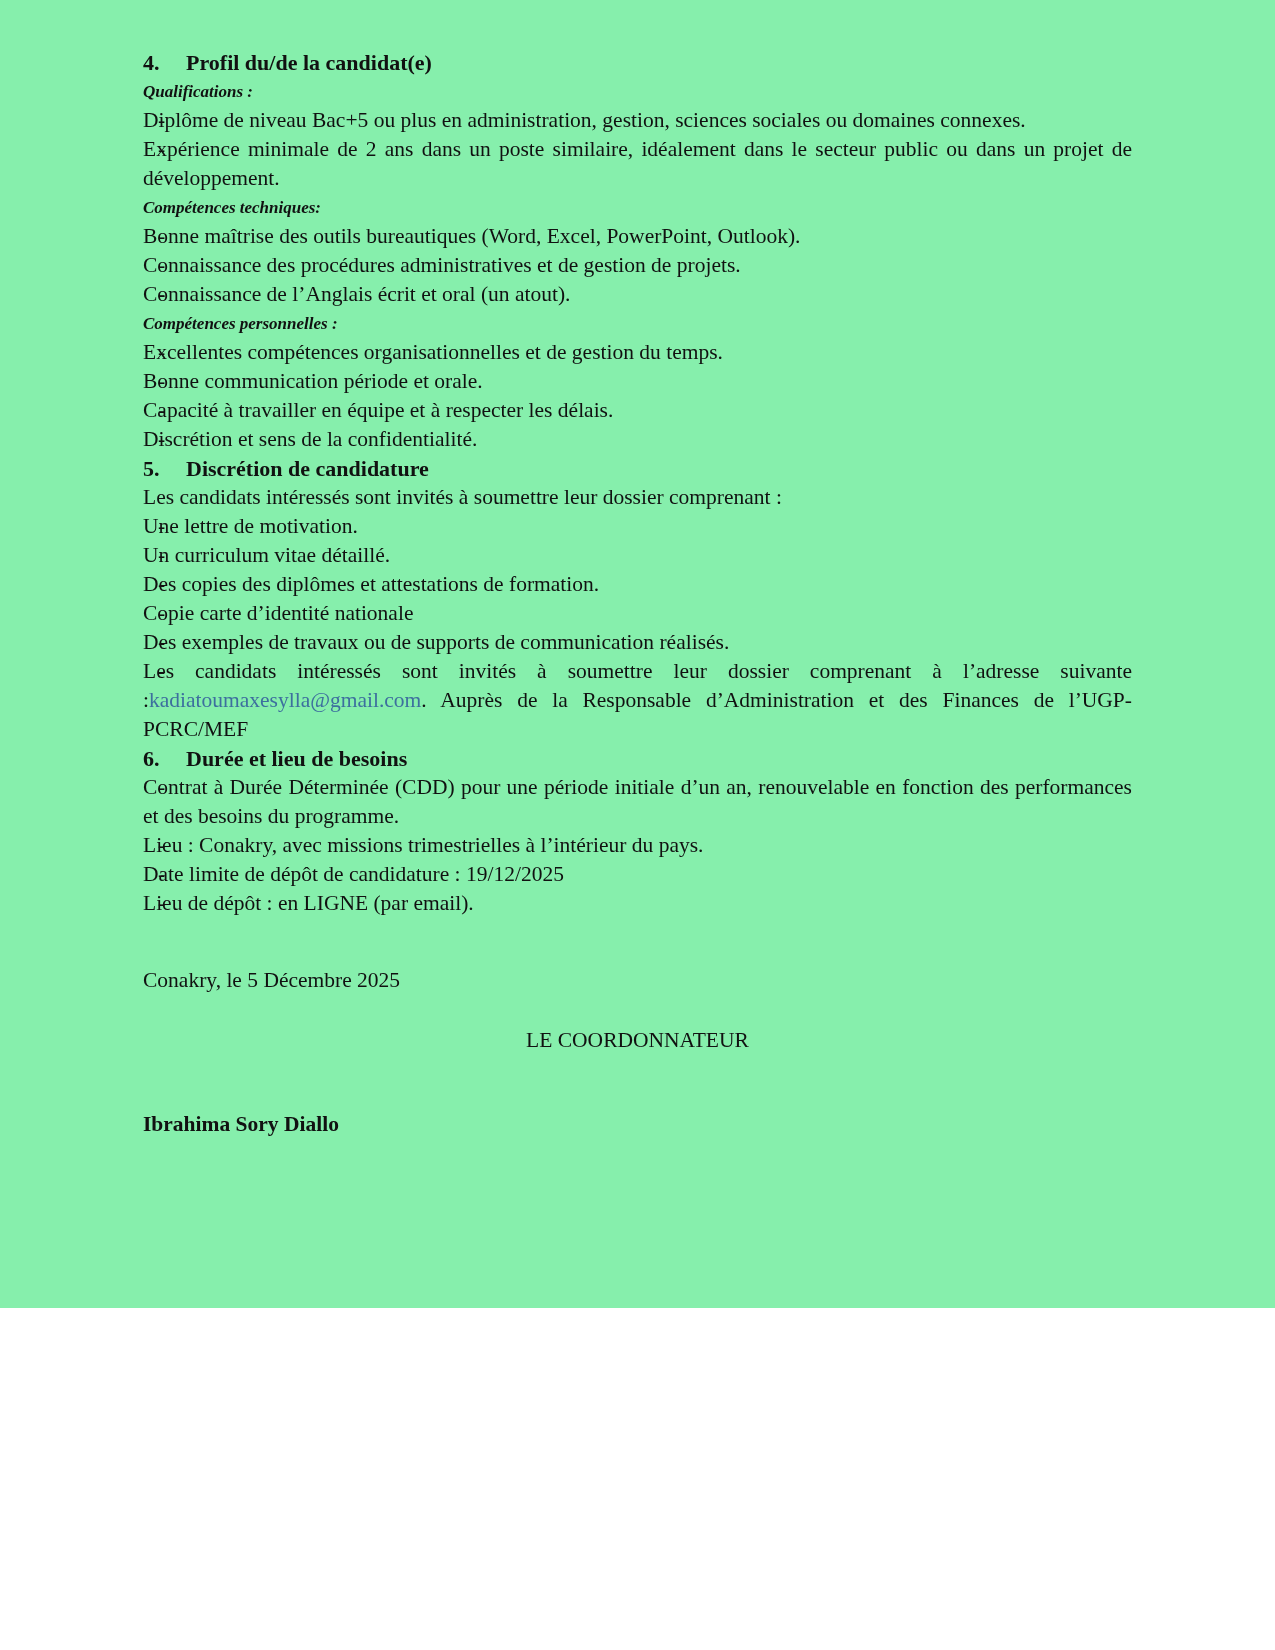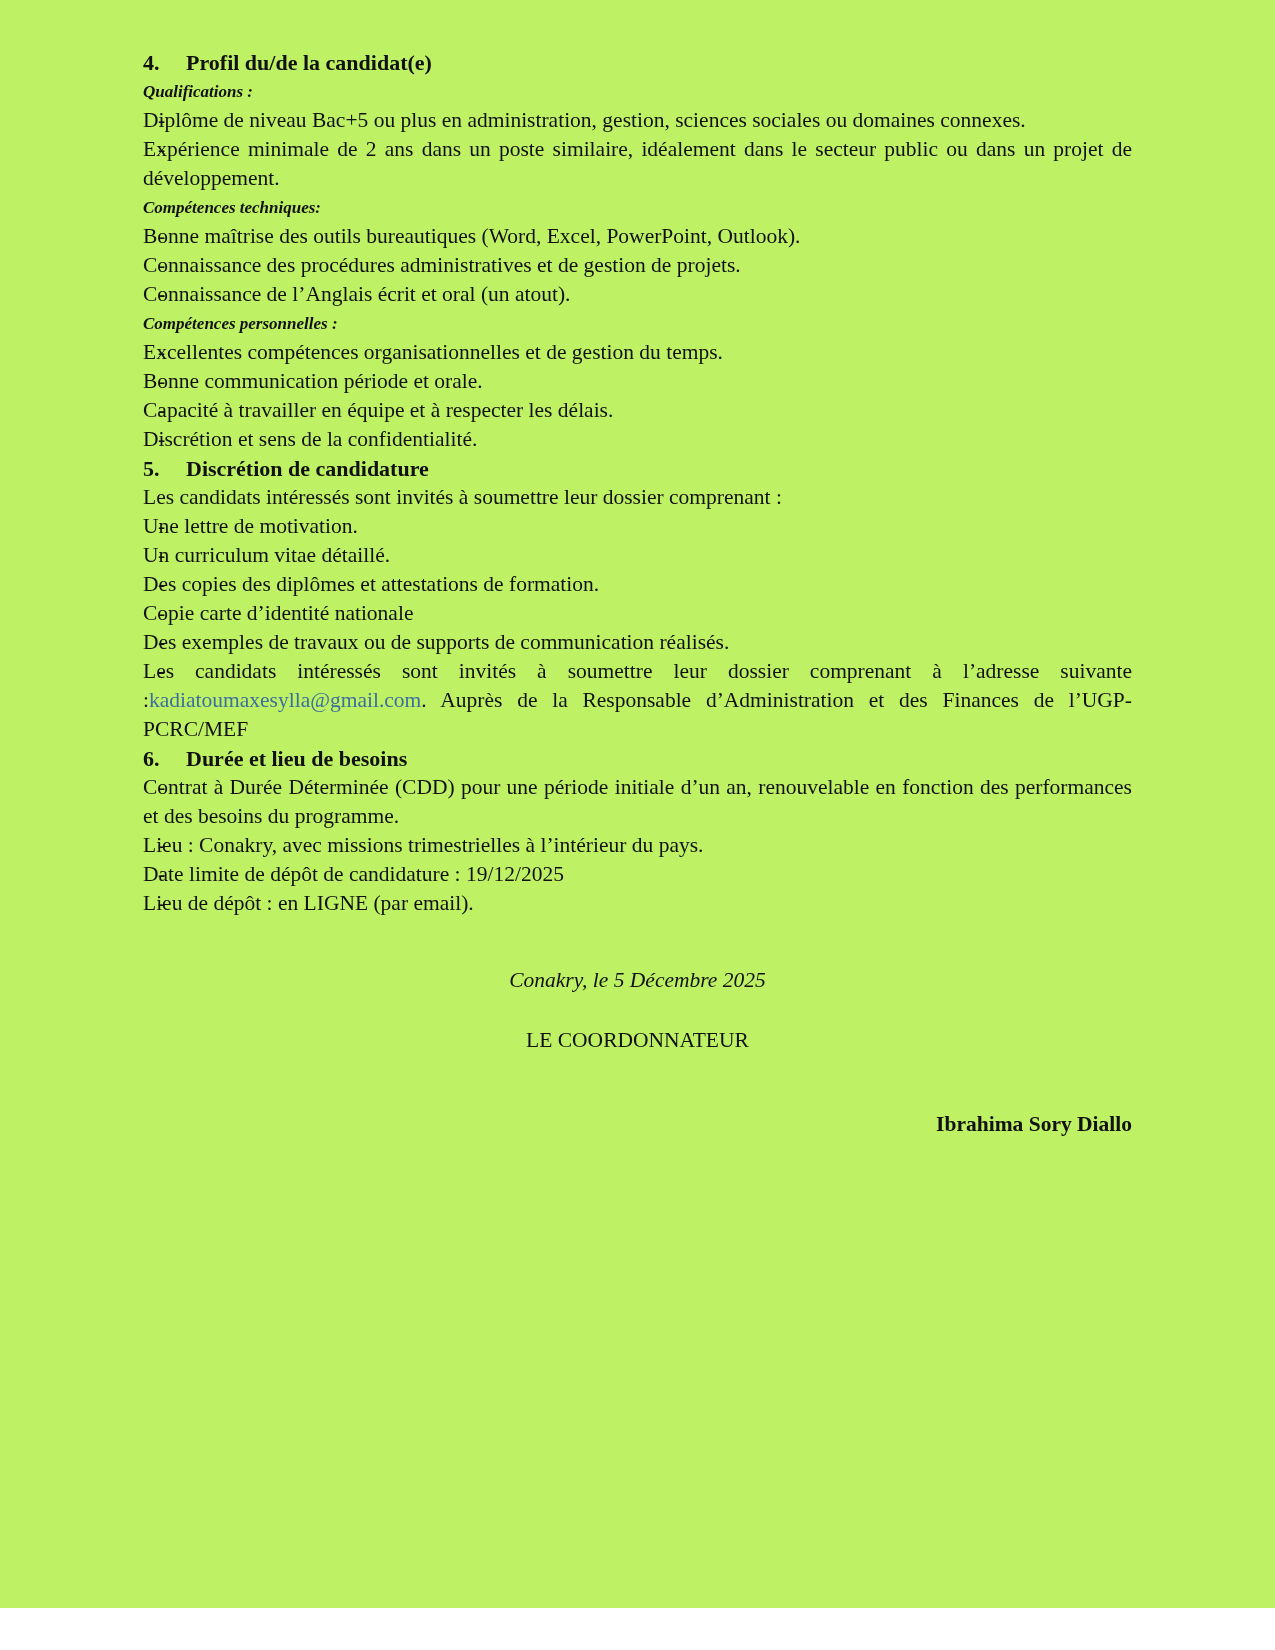--- a/index.html
+++ b/index.html
@@ -1,20 +1,20 @@
 <!DOCTYPE html>
 <html style="--link-color: #3d6f9e;"><head>
 <meta charset="utf-8">
 <style>
   html, body { margin: 0; padding: 0; background: #ffffff; }
   .page {
     position: relative;
     width: 1275px;
-    height: 1608px;
-    background: #bef264;
+    height: 1308px;
+    background: #86efac;
     box-sizing: border-box;
     padding: 48px 143px 0 143px;
     font-family: "Liberation Serif", "DejaVu Serif", serif;
     color: #111111;
     overflow: hidden;
   }
   .content { font-size: 21.5px; line-height: 29px; }
   .content h2, .content h3, .content p, .content .bullet-item { margin: 0; padding: 0; }
   .num-heading { font-size: 22px; font-weight: bold; line-height: 29px; }
   .num-heading .num { display: inline-block; width: 43px; }
@@ -24,23 +24,23 @@
     position: relative;
     padding-left: 50px;
     text-align: justify;
   }
   .bullet-item .dash {
     position: absolute;
     left: 15px;
     top: 0;
   }
   .email-link { color: var(--link-color, #3d6f9e); text-decoration: none; cursor: pointer; }
-  .dateline { text-align: center; margin-top: 48px !important; font-style: italic; }
+  .dateline { text-align: left; margin-top: 48px !important; }
   .sig-title { text-align: center; font-weight: normal; margin-top: 31px !important; }
-  .sig-name { text-align: right; font-weight: bold; margin-top: 55px !important; }
+  .sig-name { text-align: left; font-weight: bold; margin-top: 55px !important; }
 </style>
 </head>
 <body>
 
 <div class="page">
   <div class="content">
 
     <h2 class="num-heading"><span class="num">4.</span><span>Profil du/de la candidat(e)</span></h2>
 
     <h3 class="sub-heading">Qualifications :</h3>

